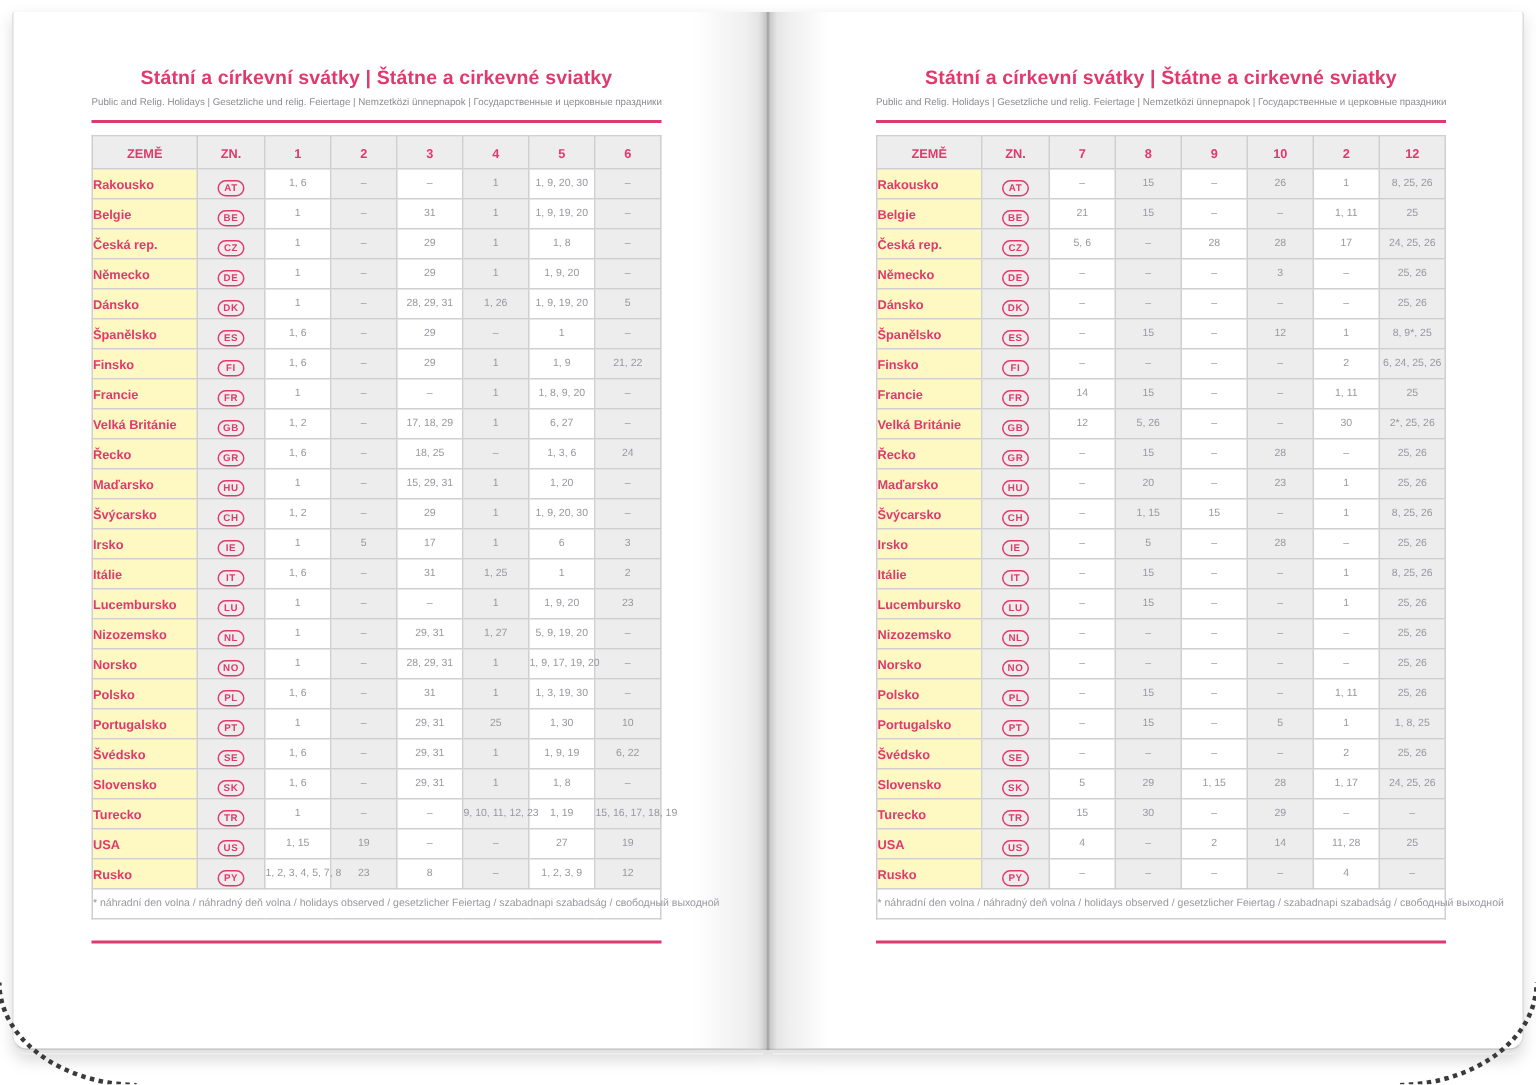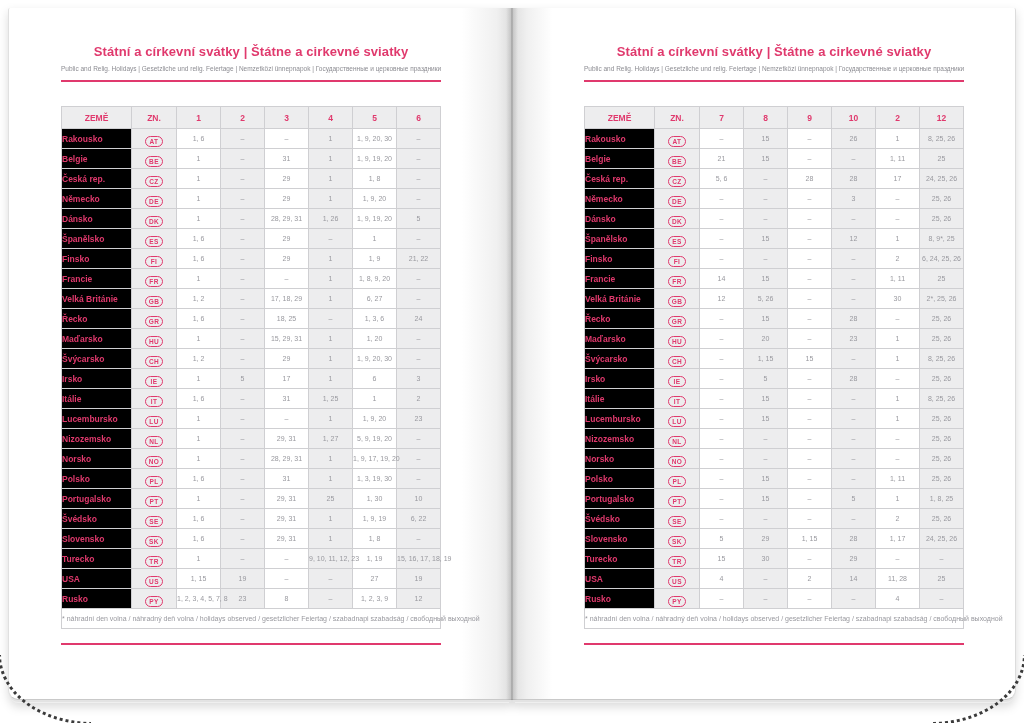--- a/index.html
+++ b/index.html
@@ -36,29 +36,29 @@
   .content-right{left:72px;}
 
   .title{margin:0;font-size:13px;line-height:16px;font-weight:700;color:var(--accent);
          text-align:center;white-space:nowrap;letter-spacing:.1px;}
   .subtitle{margin-top:5px;font-size:6.5px;letter-spacing:0;color:var(--subtitle-text);
             text-align:center;white-space:nowrap;}
   .rule{height:2px;background:var(--accent);}
   .rule-top{margin-top:8px;}
   .rule-bottom{margin-top:14px;}
 
-  table.holidays{width:100%;border-collapse:collapse;table-layout:fixed;margin-top:24px;
+  table.holidays{width:100%;border-collapse:collapse;table-layout:fixed;margin-top:8px;
                  background:#fff;}
   table.holidays th, table.holidays td{border:1px solid var(--grid-line);vertical-align:middle;padding:0;}
   table.holidays th{height:22px;background:var(--cell-shade);color:var(--accent);
                     font-size:8.5px;font-weight:700;text-align:center;}
   th.h-country{text-align:left;padding-left:6px;}
   table.holidays td{height:20px;}
   td.c-country{color:var(--accent);font-weight:700;font-size:8.5px;text-align:left;
-               padding-left:6px;background:#000000;white-space:nowrap;}
+               padding-left:6px;background:#fef9c3;white-space:nowrap;}
   td.c-code{background:var(--cell-shade);text-align:center;}
   .badge{display:inline-block;min-width:18px;padding:1px 3px 1px 3px;border:1px solid var(--accent);
          border-radius:8px;color:var(--accent);font-size:6.5px;line-height:7px;font-weight:700;
          letter-spacing:.4px;background:transparent;}
   td.c-val{font-size:7px;color:var(--value-text);text-align:center;background:#fff;white-space:nowrap;}
   td.c-val.shade{background:var(--cell-shade);}
   td.c-foot{font-size:7px;color:var(--value-text);text-align:left;padding-left:6px;background:#fff;white-space:nowrap;}
 
   .arc{position:absolute;width:190px;height:140px;border:3px dotted var(--dots);
        border-radius:50%;z-index:3;background:transparent;}

